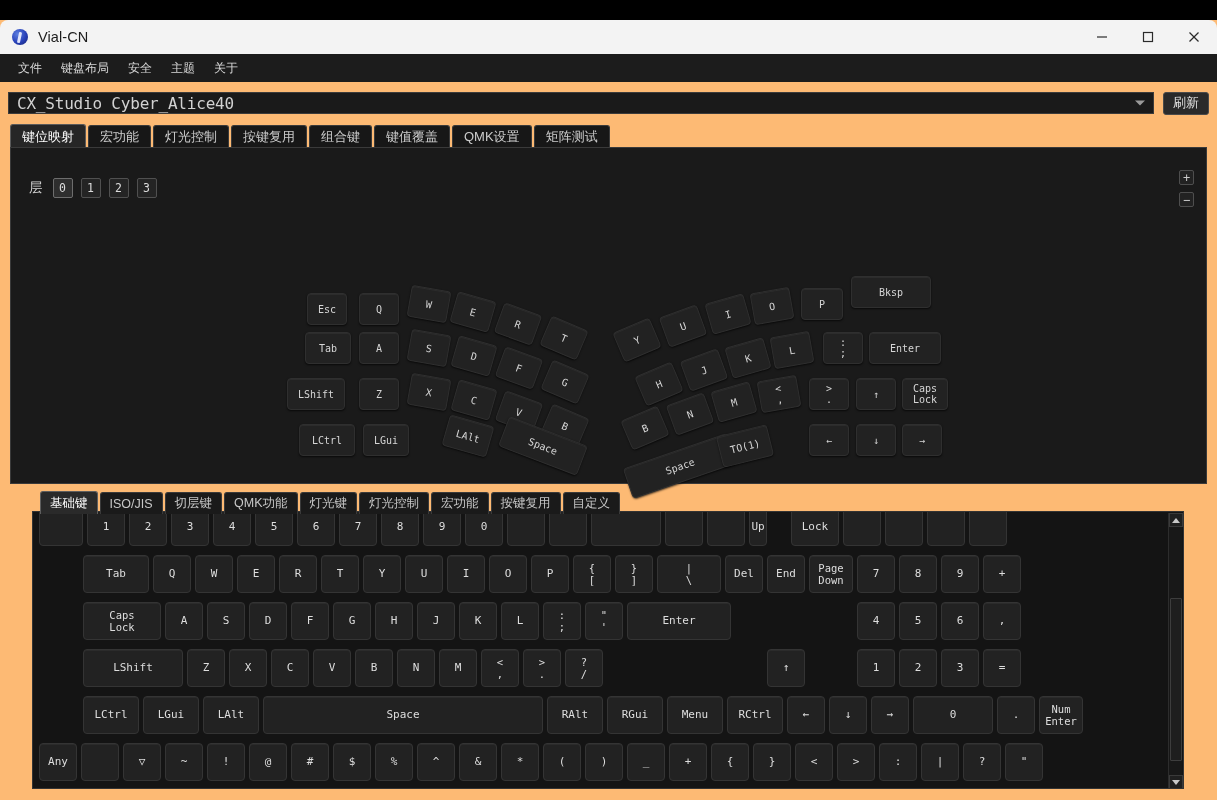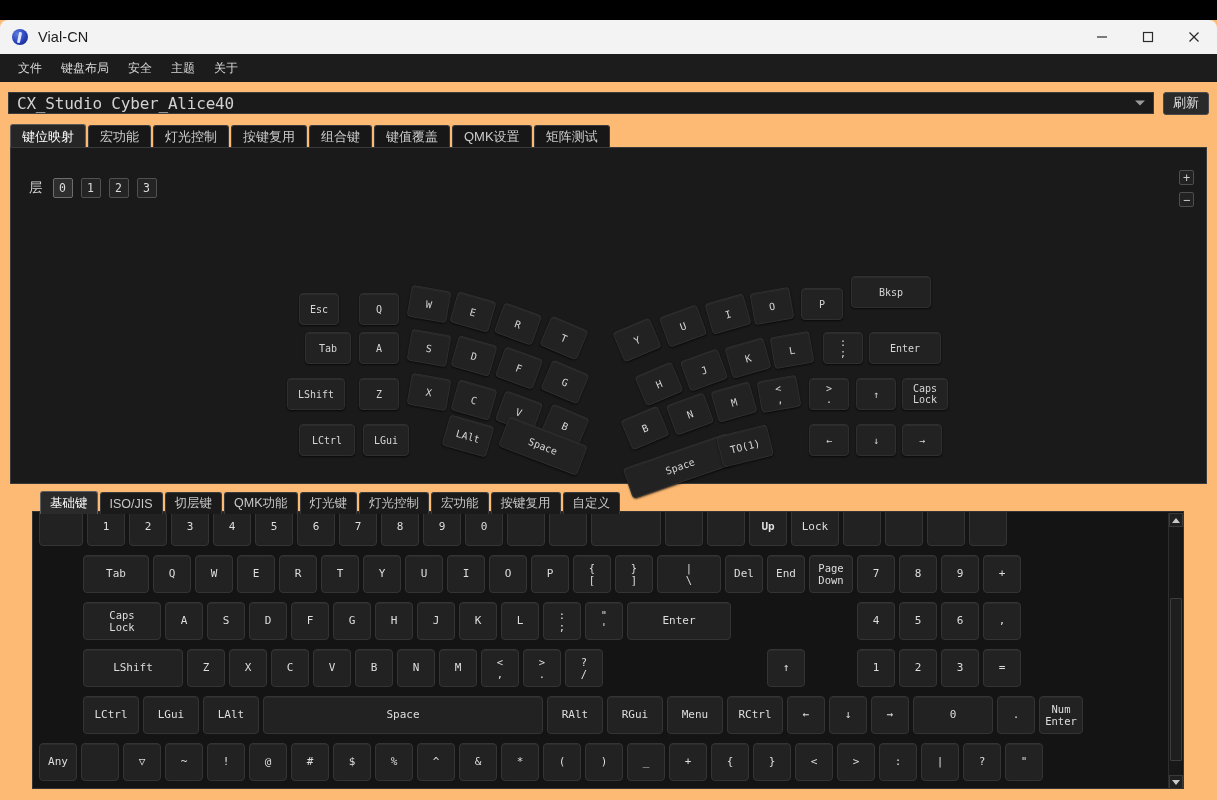--- a/index.html
+++ b/index.html
@@ -310,21 +310,21 @@
           <div class="layer-btn">1</div>
           <div class="layer-btn">2</div>
           <div class="layer-btn">3</div>
         </span>
     </div>
     <div class="zoombtns">
       <div class="zbtn">+</div>
       <div class="zbtn">−</div>
     </div>
     <div class="kbcanvas" id="kbcanvas">
-        <div class="kc" style="left: 288px; top: 85px; width: 40px; height: 32px;">Esc</div>
+        <div class="kc" style="left: 296px; top: 85px; width: 40px; height: 32px;">Esc</div>
         <div class="kc" style="left: 348px; top: 85px; width: 40px; height: 32px;">Q</div>
         <div class="kc" style="left: 398px; top: 80px; width: 40px; height: 32px; transform: rotate(10deg);">W</div>
         <div class="kc" style="left: 442px; top: 88px; width: 40px; height: 32px; transform: rotate(16deg);">E</div>
         <div class="kc" style="left: 487px; top: 100px; width: 40px; height: 32px; transform: rotate(20deg);">R</div>
         <div class="kc" style="left: 533px; top: 114px; width: 40px; height: 32px; transform: rotate(23deg);">T</div>
         <div class="kc" style="left: 294px; top: 124px; width: 46px; height: 32px;">Tab</div>
         <div class="kc" style="left: 348px; top: 124px; width: 40px; height: 32px;">A</div>
         <div class="kc" style="left: 398px; top: 124px; width: 40px; height: 32px; transform: rotate(10deg);">S</div>
         <div class="kc" style="left: 443px; top: 132px; width: 40px; height: 32px; transform: rotate(16deg);">D</div>
         <div class="kc" style="left: 488px; top: 144px; width: 40px; height: 32px; transform: rotate(20deg);">F</div>
@@ -394,21 +394,21 @@
           <div class="pk" style="left: 258px; width: 38px; top: 2px;">6</div>
           <div class="pk" style="left: 300px; width: 38px; top: 2px;">7</div>
           <div class="pk" style="left: 342px; width: 38px; top: 2px;">8</div>
           <div class="pk" style="left: 384px; width: 38px; top: 2px;">9</div>
           <div class="pk" style="left: 426px; width: 38px; top: 2px;">0</div>
           <div class="pk" style="left: 468px; width: 38px; top: 2px;"></div>
           <div class="pk" style="left: 510px; width: 38px; top: 2px;"></div>
           <div class="pk" style="left: 552px; width: 70px; top: 2px;"></div>
           <div class="pk" style="left: 626px; width: 38px; top: 2px;"></div>
           <div class="pk" style="left: 668px; width: 38px; top: 2px;"></div>
-          <div class="pk" style="left: 710px; width: 38px; top: 2px; font-weight: bold;">Up</div>
+          <div class="pk" style="left: 710px; width: 18px; top: 2px;">Up</div>
           <div class="pk" style="left: 752px; width: 48px; top: 2px;">Lock</div>
           <div class="pk" style="left: 804px; width: 38px; top: 2px;"></div>
           <div class="pk" style="left: 846px; width: 38px; top: 2px;"></div>
           <div class="pk" style="left: 888px; width: 38px; top: 2px;"></div>
           <div class="pk" style="left: 930px; width: 38px; top: 2px;"></div>
         </div>
         <div class="prow">
           <div class="pk" style="left: 44px; width: 66px; top: 2px;">Tab</div>
           <div class="pk" style="left: 114px; width: 38px; top: 2px;">Q</div>
           <div class="pk" style="left: 156px; width: 38px; top: 2px;">W</div>

